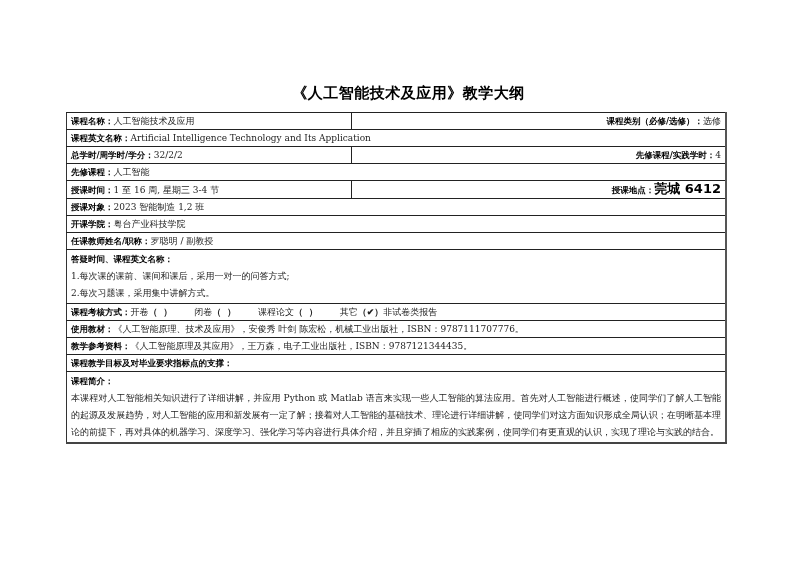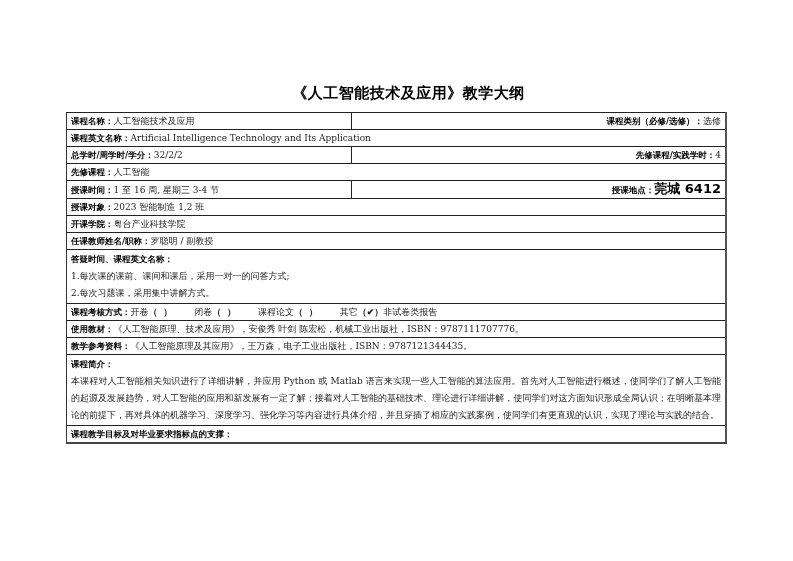--- a/index.html
+++ b/index.html
@@ -144,25 +144,25 @@
     </td>
   </tr>
 
   <tr>
     <td colspan="2">
       <span class="lbl">教学参考资料：</span><span class="val">《人工智能原理及其应用》，王万森，电子工业出版社，ISBN：9787121344435。</span>
     </td>
   </tr>
 
   <tr>
-    <td colspan="2" style="height:auto; white-space:normal; padding-top:1px; padding-bottom:1px;">
-      <span class="lbl line">课程简介：</span>
-      <div class="para">本课程对人工智能相关知识进行了详细讲解，并应用 Python 或 Matlab 语言来实现一些人工智能的算法应用。首先对人工智能进行概述，使同学们了解人工智能的起源及发展趋势，对人工智能的应用和新发展有一定了解；接着对人工智能的基础技术、理论进行详细讲解，使同学们对这方面知识形成全局认识；在明晰基本理论的前提下，再对具体的机器学习、深度学习、强化学习等内容进行具体介绍，并且穿插了相应的实践案例，使同学们有更直观的认识，实现了理论与实践的结合。</div>
+    <td colspan="2">
+      <span class="lbl">课程教学目标及对毕业要求指标点的支撑：</span>
     </td>
   </tr>
 
   <tr>
-    <td colspan="2">
-      <span class="lbl">课程教学目标及对毕业要求指标点的支撑：</span>
+    <td colspan="2" style="height:auto; white-space:normal; padding-top:1px; padding-bottom:1px;">
+      <span class="lbl line">课程简介：</span>
+      <div class="para">本课程对人工智能相关知识进行了详细讲解，并应用 Python 或 Matlab 语言来实现一些人工智能的算法应用。首先对人工智能进行概述，使同学们了解人工智能的起源及发展趋势，对人工智能的应用和新发展有一定了解；接着对人工智能的基础技术、理论进行详细讲解，使同学们对这方面知识形成全局认识；在明晰基本理论的前提下，再对具体的机器学习、深度学习、强化学习等内容进行具体介绍，并且穿插了相应的实践案例，使同学们有更直观的认识，实现了理论与实践的结合。</div>
     </td>
   </tr>
 </tbody>
   </table>
 
 </body></html>

